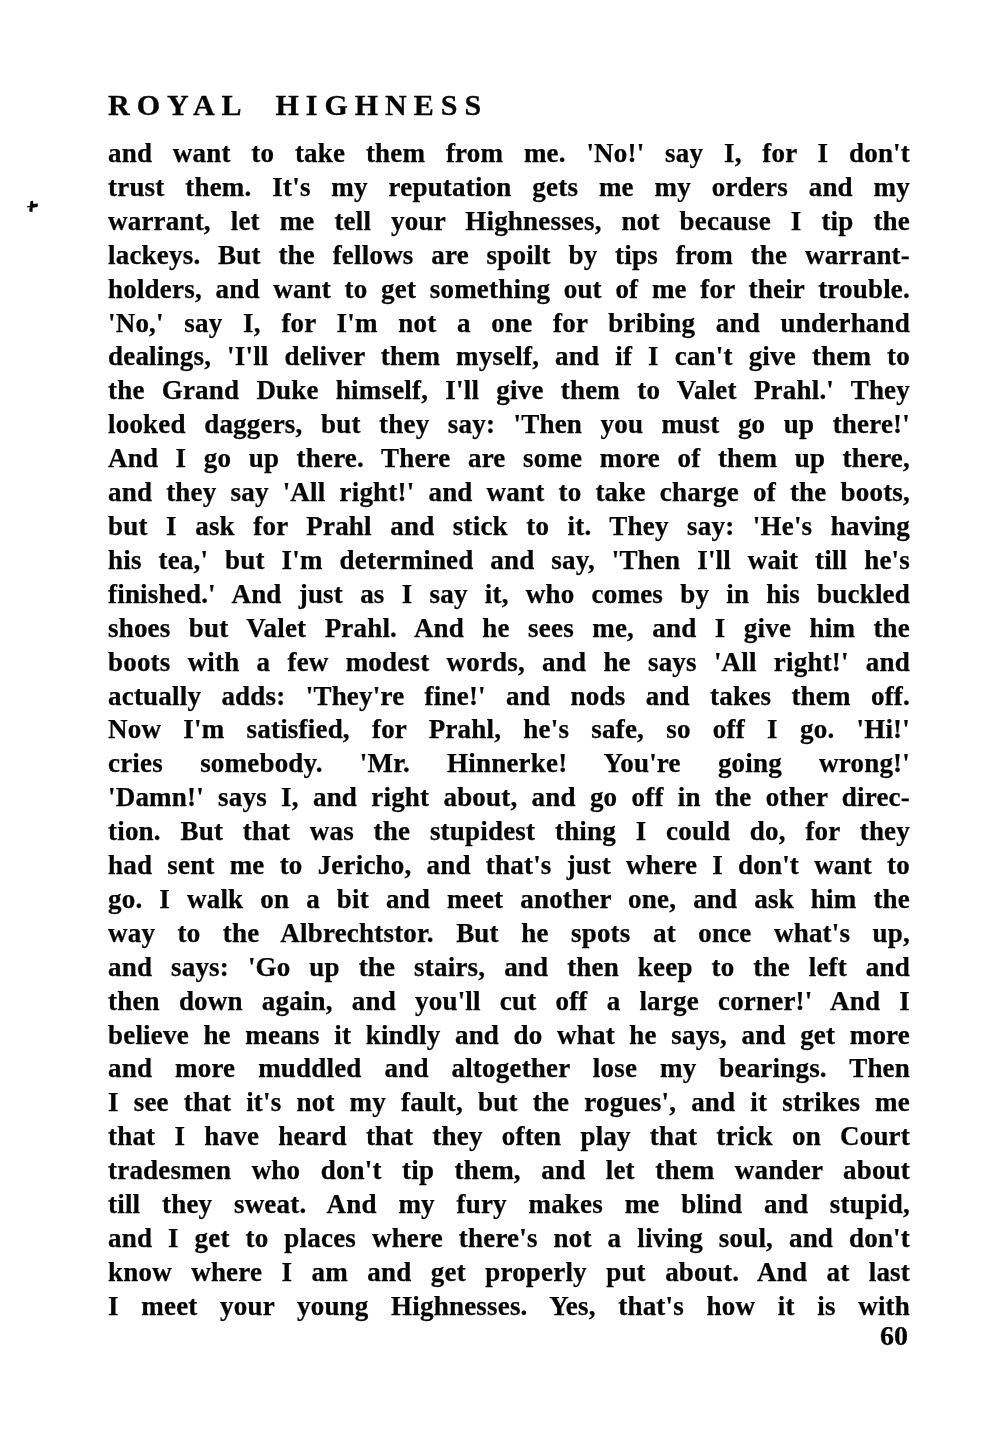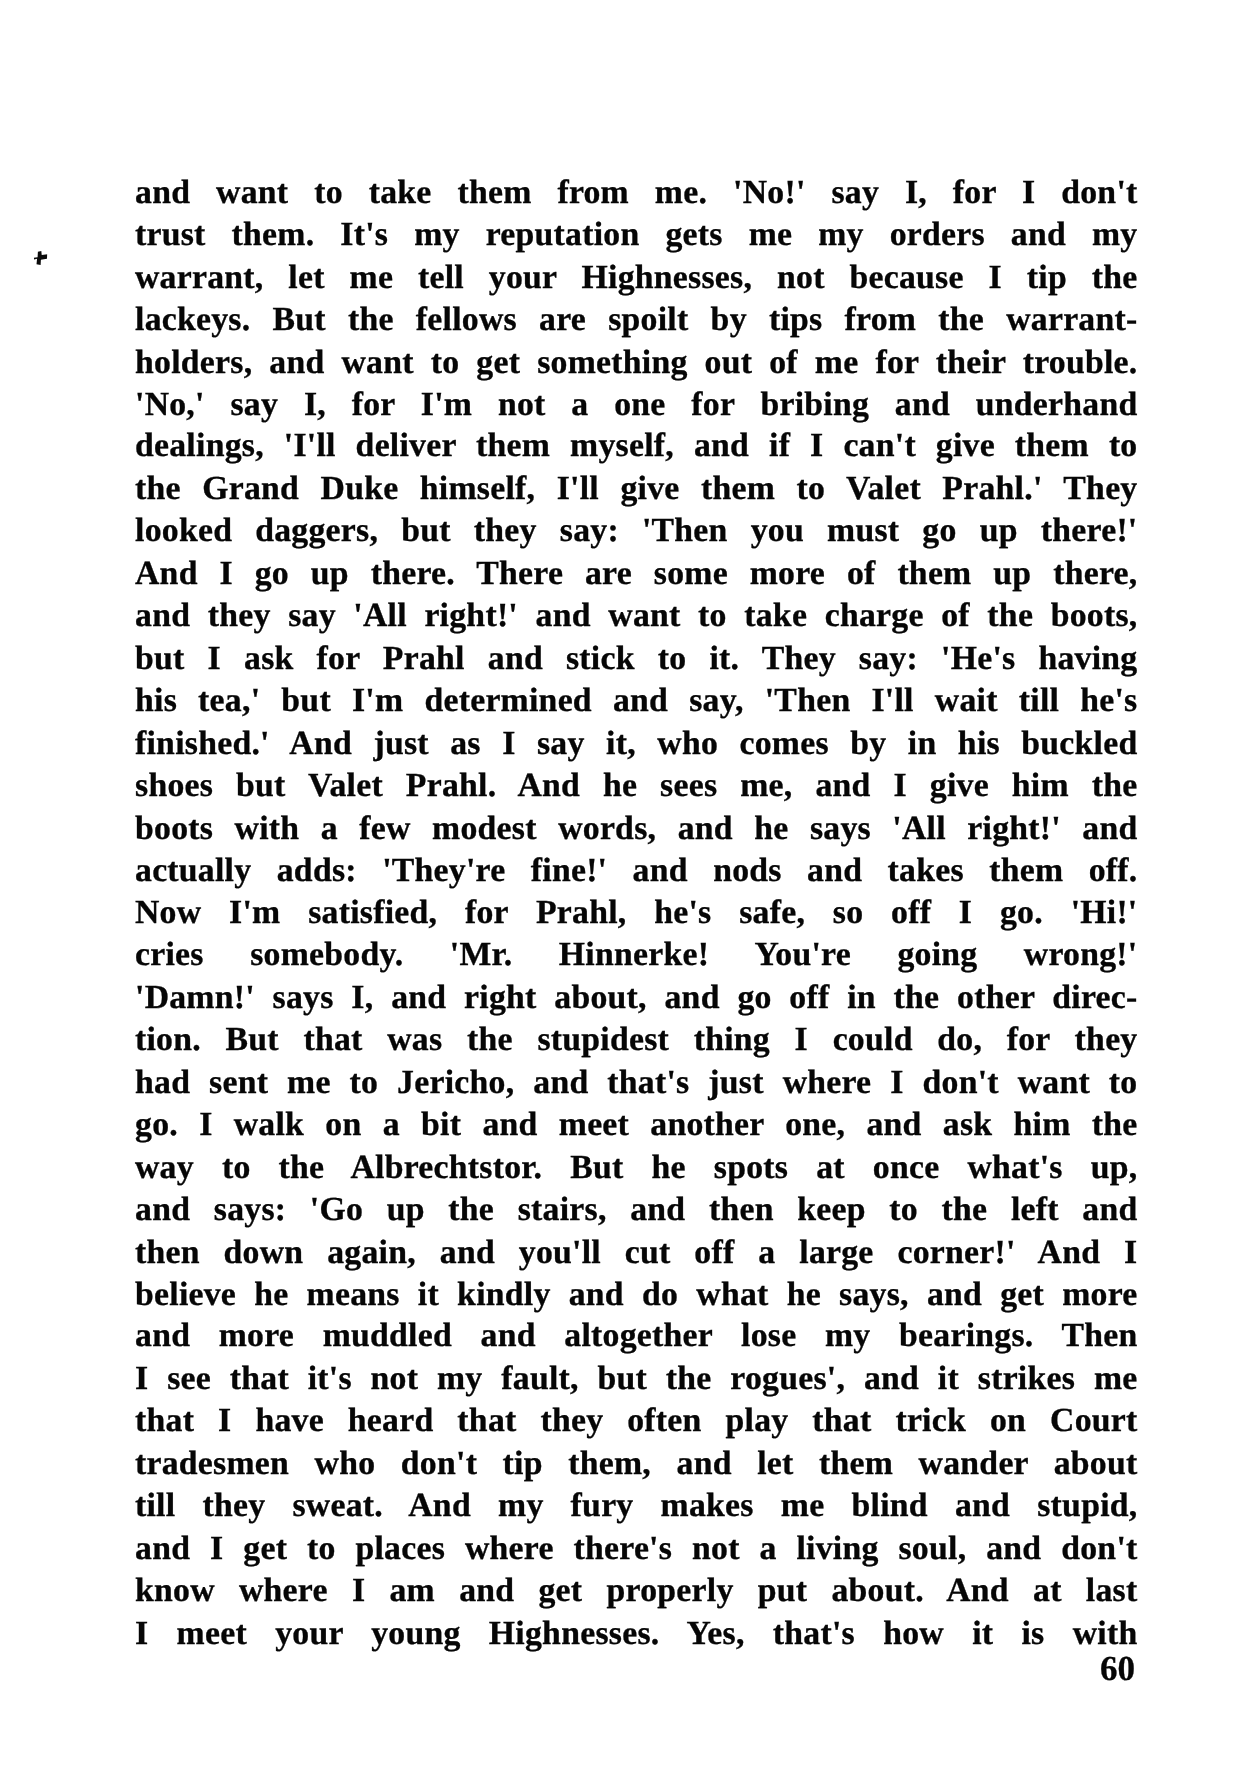--- a/index.html
+++ b/index.html
@@ -58,20 +58,21 @@
     width: 11px;
     height: 13px;
     background: #0a0a0a;
     clip-path: polygon(0% 55%, 28% 52%, 30% 18%, 55% 14%, 58% 38%, 100% 34%, 96% 62%, 52% 68%, 50% 100%, 20% 96%, 24% 62%, 2% 66%);
   }
 </style>
 </head>
 <body>
 
 <div id="page">
+  <div id="running-head">ROYAL HIGHNESS</div>
 
   <div id="ink-speck"></div>
 
   <div id="body-text">and want to take them from me.  'No!' say I, for I don't
 trust them.  It's my reputation gets me my orders and my
 warrant, let me tell your Highnesses, not because I tip the
 lackeys.  But the fellows are spoilt by tips from the warrant-
 holders, and want to get something out of me for their trouble.
 'No,' say I, for I'm not a one for bribing and underhand
 dealings, 'I'll deliver them myself, and if I can't give them to

